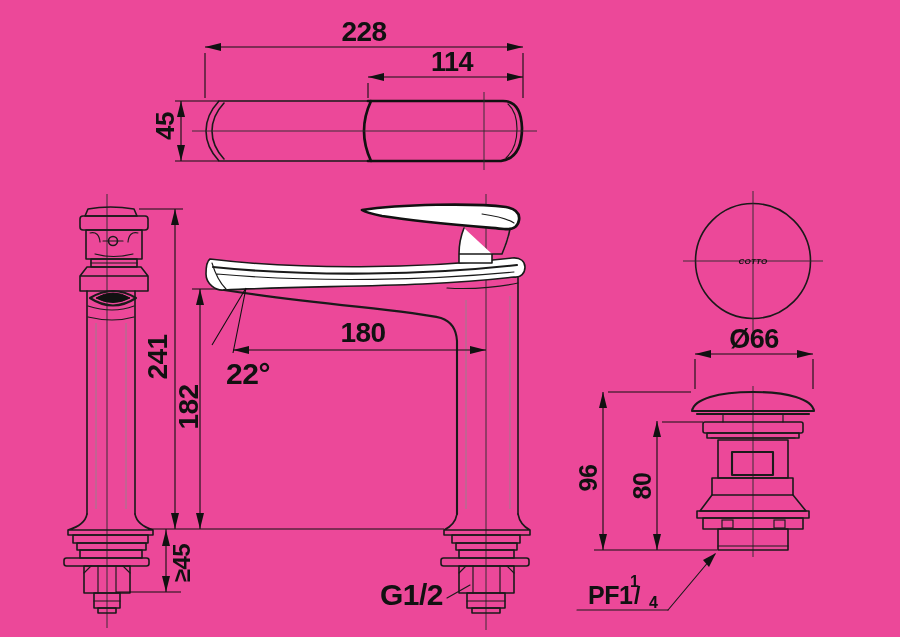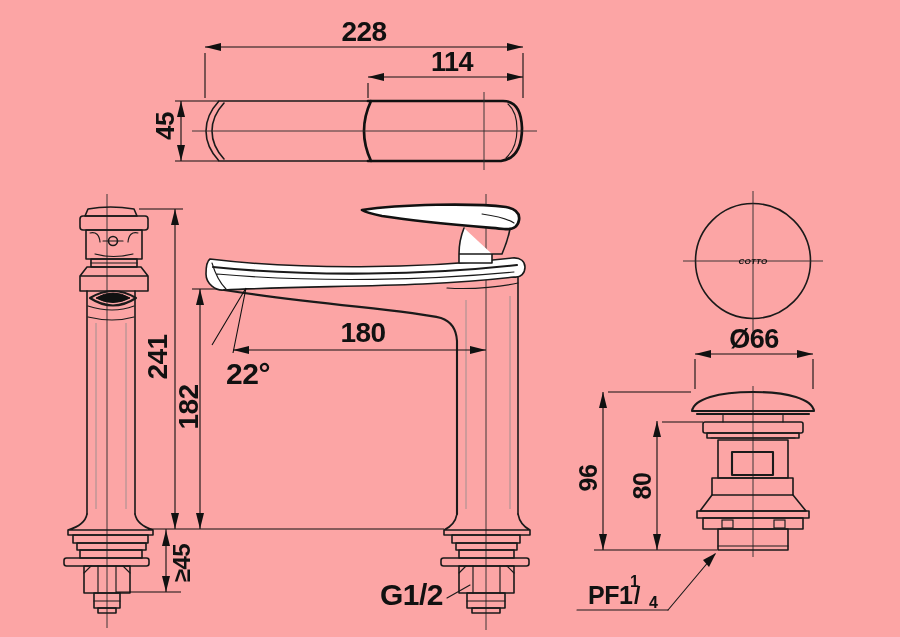--- a/index.html
+++ b/index.html
@@ -1,16 +1,16 @@
 <!DOCTYPE html>
 <html><head>
 <meta charset="utf-8">
 <style>
   html,body{margin:0;padding:0;background:#ffffff;}
-  .stage{position:relative;width:900px;height:637px;background:#fca5a5;overflow:hidden;
+  .stage{position:relative;width:900px;height:637px;background:#ec4899;overflow:hidden;
          font-family:"Liberation Sans", sans-serif;}
   svg{display:block;}
   .outline{fill:none;stroke:#1a1a1a;stroke-width:1.6;stroke-linecap:round;stroke-linejoin:round;}
   .outline-bold{fill:none;stroke:#111111;stroke-width:2.7;stroke-linecap:round;stroke-linejoin:round;}
   .outline-med{fill:none;stroke:#1a1a1a;stroke-width:2.1;stroke-linecap:round;stroke-linejoin:round;}
   .outline-thin{fill:none;stroke:#1a1a1a;stroke-width:1.15;stroke-linecap:round;}
   .fill-white{fill:#ffffff;}
   .faint{fill:none;stroke:#8a8a8a;stroke-width:0.8;}
   .dimline{fill:none;stroke:#111111;stroke-width:1.1;}
   .centerline{fill:none;stroke:#2a2a2a;stroke-width:0.9;}

